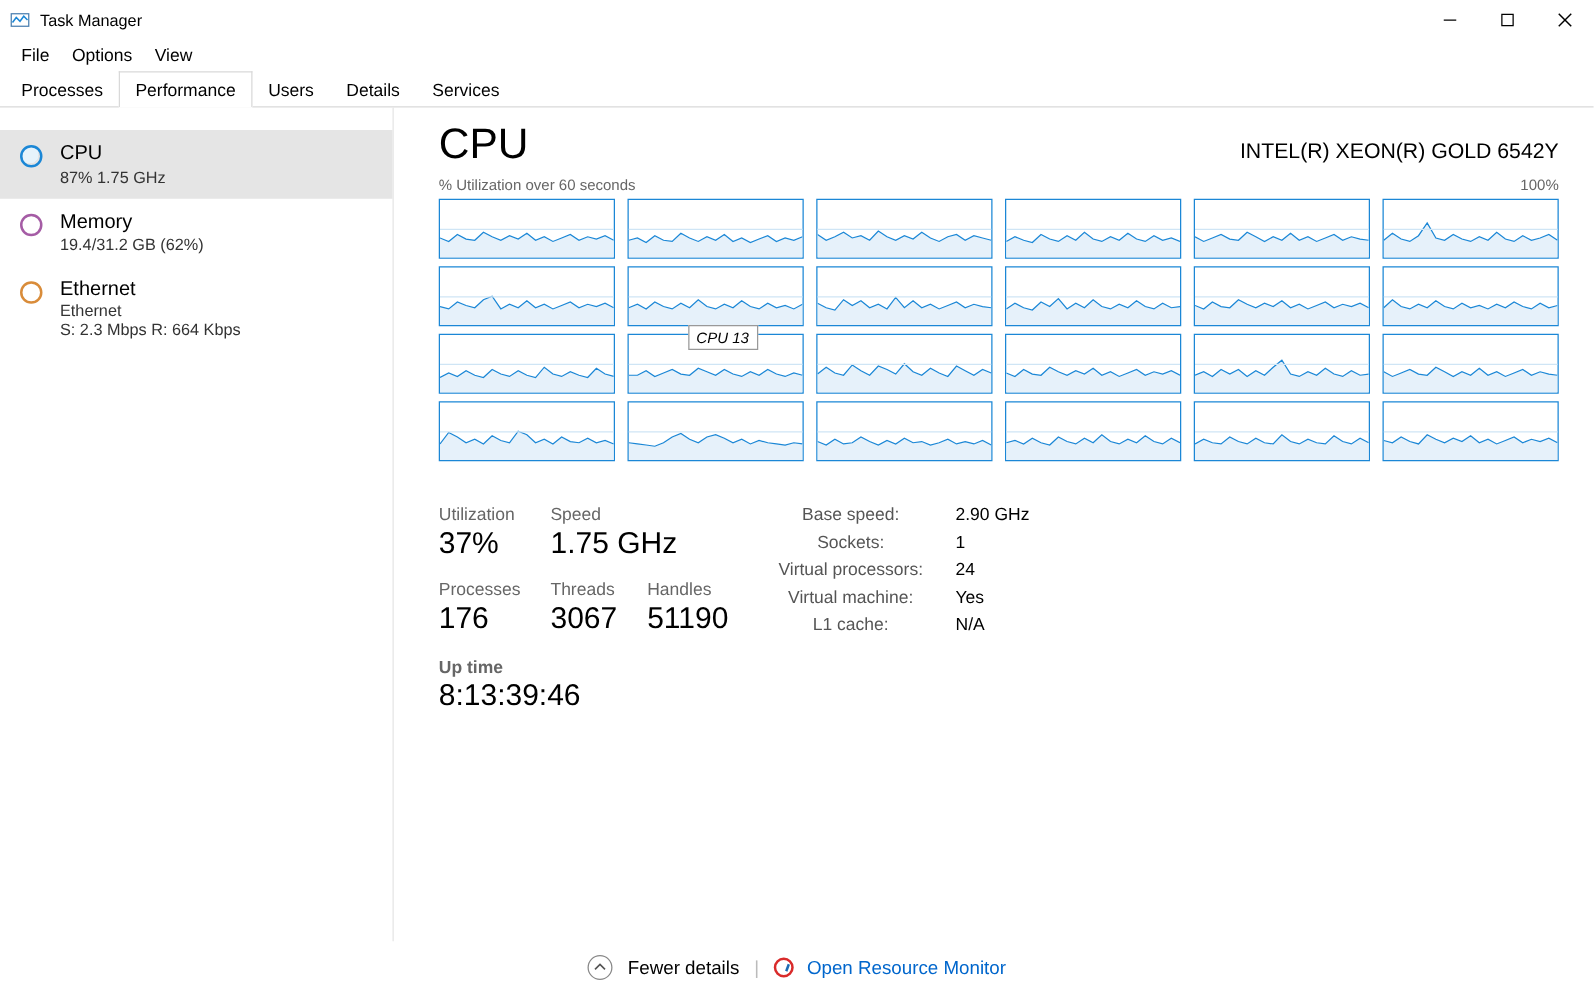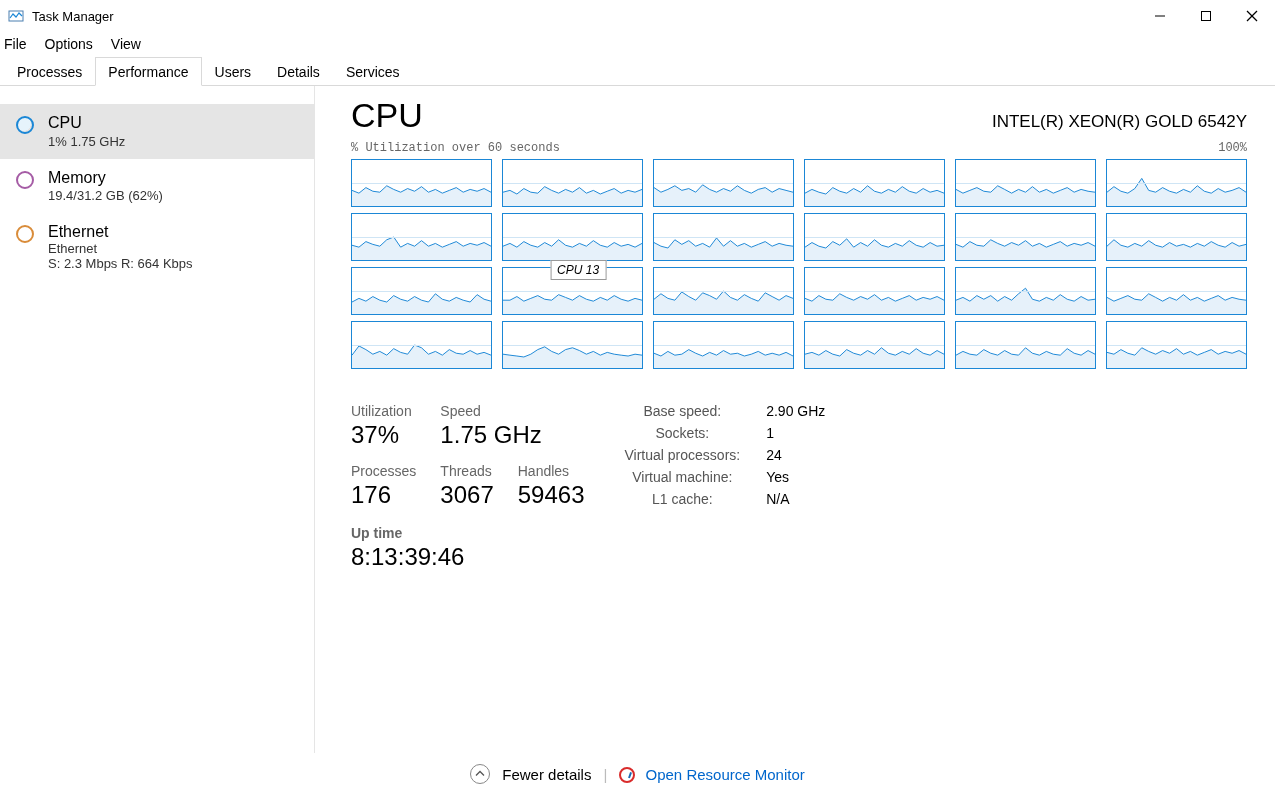--- a/index.html
+++ b/index.html
@@ -40,21 +40,21 @@
     display: flex;
     align-items: center;
     justify-content: center;
     font-size: 14px;
   }
   
   .menubar {
     height: 24px;
     display: flex;
     align-items: center;
-    padding: 0 4px;
+    padding: 0 17px;
     gap: 18px;
     font-size: 14px;
   }
   .menubar span { cursor: default; }
   
   .tabstrip {
     display: flex;
     align-items: flex-end;
     border-bottom: 1px solid #d9d9d9;
     padding: 0 4px;
@@ -120,21 +120,20 @@
     justify-content: space-between;
   }
   .main-header .h1 { font-size: 34px; font-weight: 400; }
   .main-header .model { font-size: 17px; }
   .chart-labels {
     display: flex;
     justify-content: space-between;
     font-size: 12px;
     color: #666;
     margin-top: 6px;
-    font-family: Liberation Mono, monospace;
   }
   .chart-grid {
     display: grid;
     grid-template-columns: repeat(6, 1fr);
     gap: 6px 10px;
     margin-top: 4px;
     position: relative;
     font-style: italic;
   }
   .cpu-chart {
@@ -280,21 +279,21 @@
   <div class="tab">Services</div>
 </div>
 
 <div class="content">
 
   <div class="sidebar">
     <div class="side-item active">
       <span class="ring blue"></span>
       <div class="side-text">
         <div class="t">CPU</div>
-        <div class="s">1%  1.75 GHz</div>
+        <div class="s">87%  1.75 GHz</div>
       </div>
     </div>
     <div class="side-item">
       <span class="ring purple"></span>
       <div class="side-text">
         <div class="t">Memory</div>
         <div class="s">19.4/31.2 GB (62%)</div>
       </div>
     </div>
     <div class="side-item">
@@ -494,21 +493,21 @@
         <div class="stat-label" style="grid-column:2">Speed</div>
         <div style="grid-column:3"></div>
         <div class="stat-value" style="grid-column:1">37%</div>
         <div class="stat-value" style="grid-column:2/span 2">1.75 GHz</div>
 
         <div class="stat-label" style="grid-column:1;margin-top:12px">Processes</div>
         <div class="stat-label" style="grid-column:2;margin-top:12px">Threads</div>
         <div class="stat-label" style="grid-column:3;margin-top:12px">Handles</div>
         <div class="stat-value" style="grid-column:1">176</div>
         <div class="stat-value" style="grid-column:2">3067</div>
-        <div class="stat-value" style="grid-column:3">59463</div>
+        <div class="stat-value" style="grid-column:3">51190</div>
 
         <div class="uptime-block">
           <div class="l">Up time</div>
           <div class="v">8:13:39:46</div>
         </div>
       </div>
 
       <div class="stat-col-right" id="stats-right">
           <div class="k">Base speed:</div>
           <div>2.90 GHz</div>

